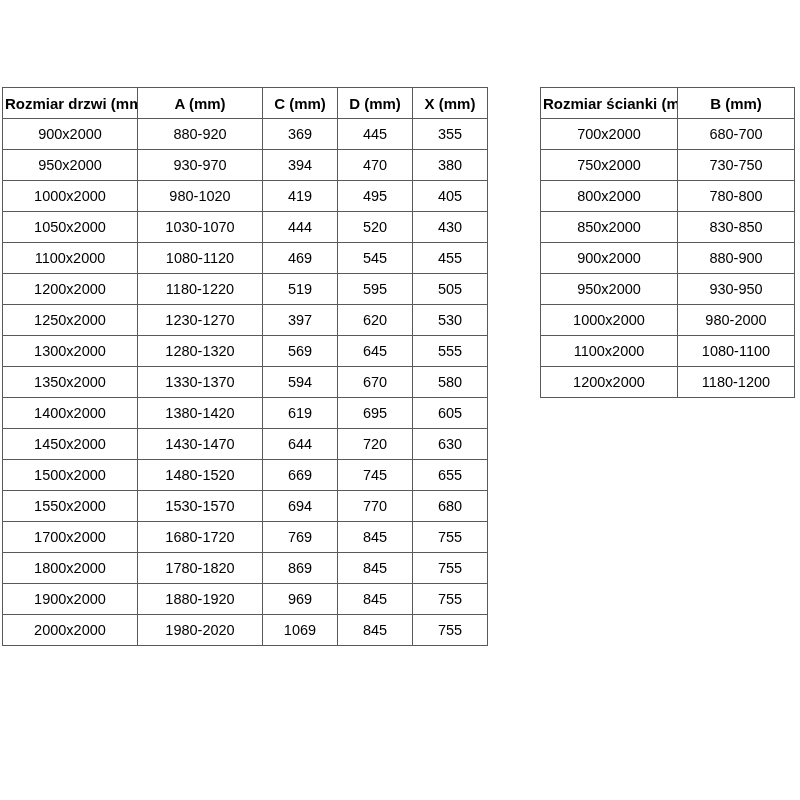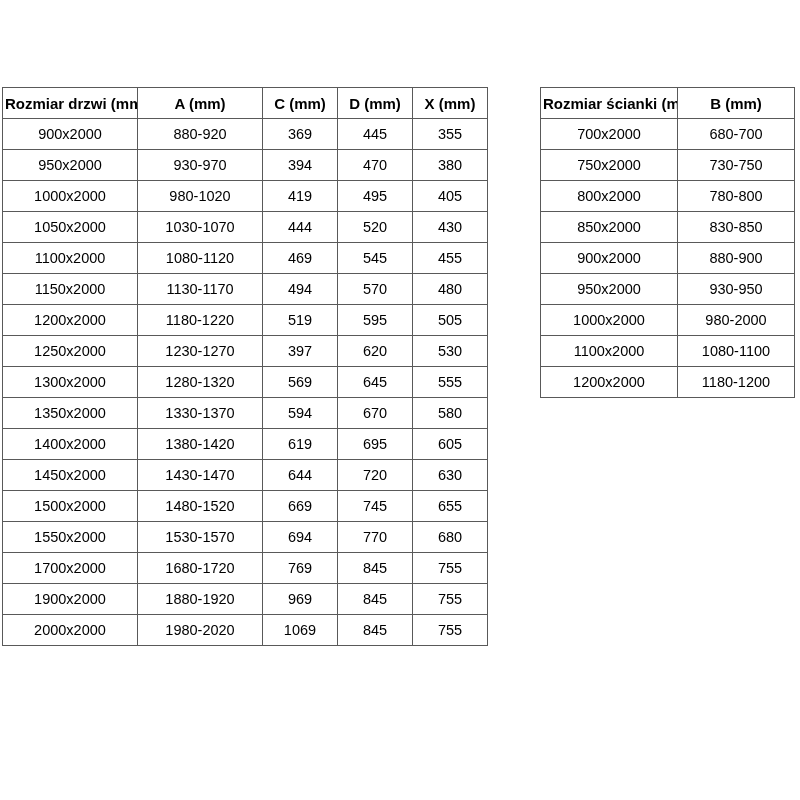--- a/index.html
+++ b/index.html
@@ -111,27 +111,20 @@
           <td>430</td>
         </tr>
         <tr>
           <td>1100x2000</td>
           <td>1080-1120</td>
           <td>469</td>
           <td>545</td>
           <td>455</td>
         </tr>
         <tr>
-          <td>1150x2000</td>
-          <td>1130-1170</td>
-          <td>494</td>
-          <td>570</td>
-          <td>480</td>
-        </tr>
-        <tr>
           <td>1200x2000</td>
           <td>1180-1220</td>
           <td>519</td>
           <td>595</td>
           <td>505</td>
         </tr>
         <tr>
           <td>1250x2000</td>
           <td>1230-1270</td>
           <td>397</td>
@@ -177,20 +170,27 @@
           <td>1550x2000</td>
           <td>1530-1570</td>
           <td>694</td>
           <td>770</td>
           <td>680</td>
         </tr>
         <tr>
           <td>1700x2000</td>
           <td>1680-1720</td>
           <td>769</td>
+          <td>845</td>
+          <td>755</td>
+        </tr>
+        <tr>
+          <td>1800x2000</td>
+          <td>1780-1820</td>
+          <td>869</td>
           <td>845</td>
           <td>755</td>
         </tr>
         <tr>
           <td>1900x2000</td>
           <td>1880-1920</td>
           <td>969</td>
           <td>845</td>
           <td>755</td>
         </tr>

